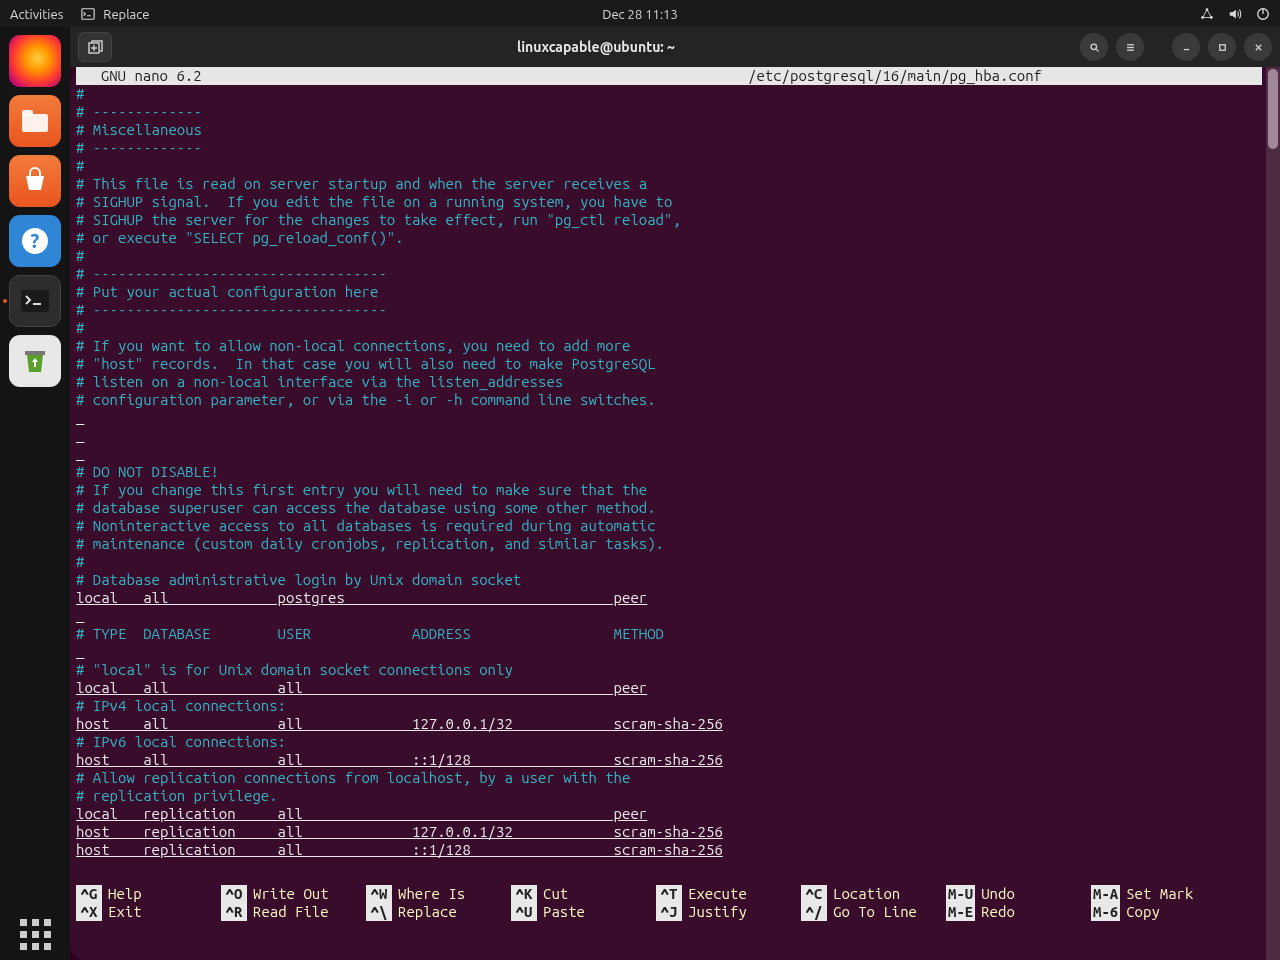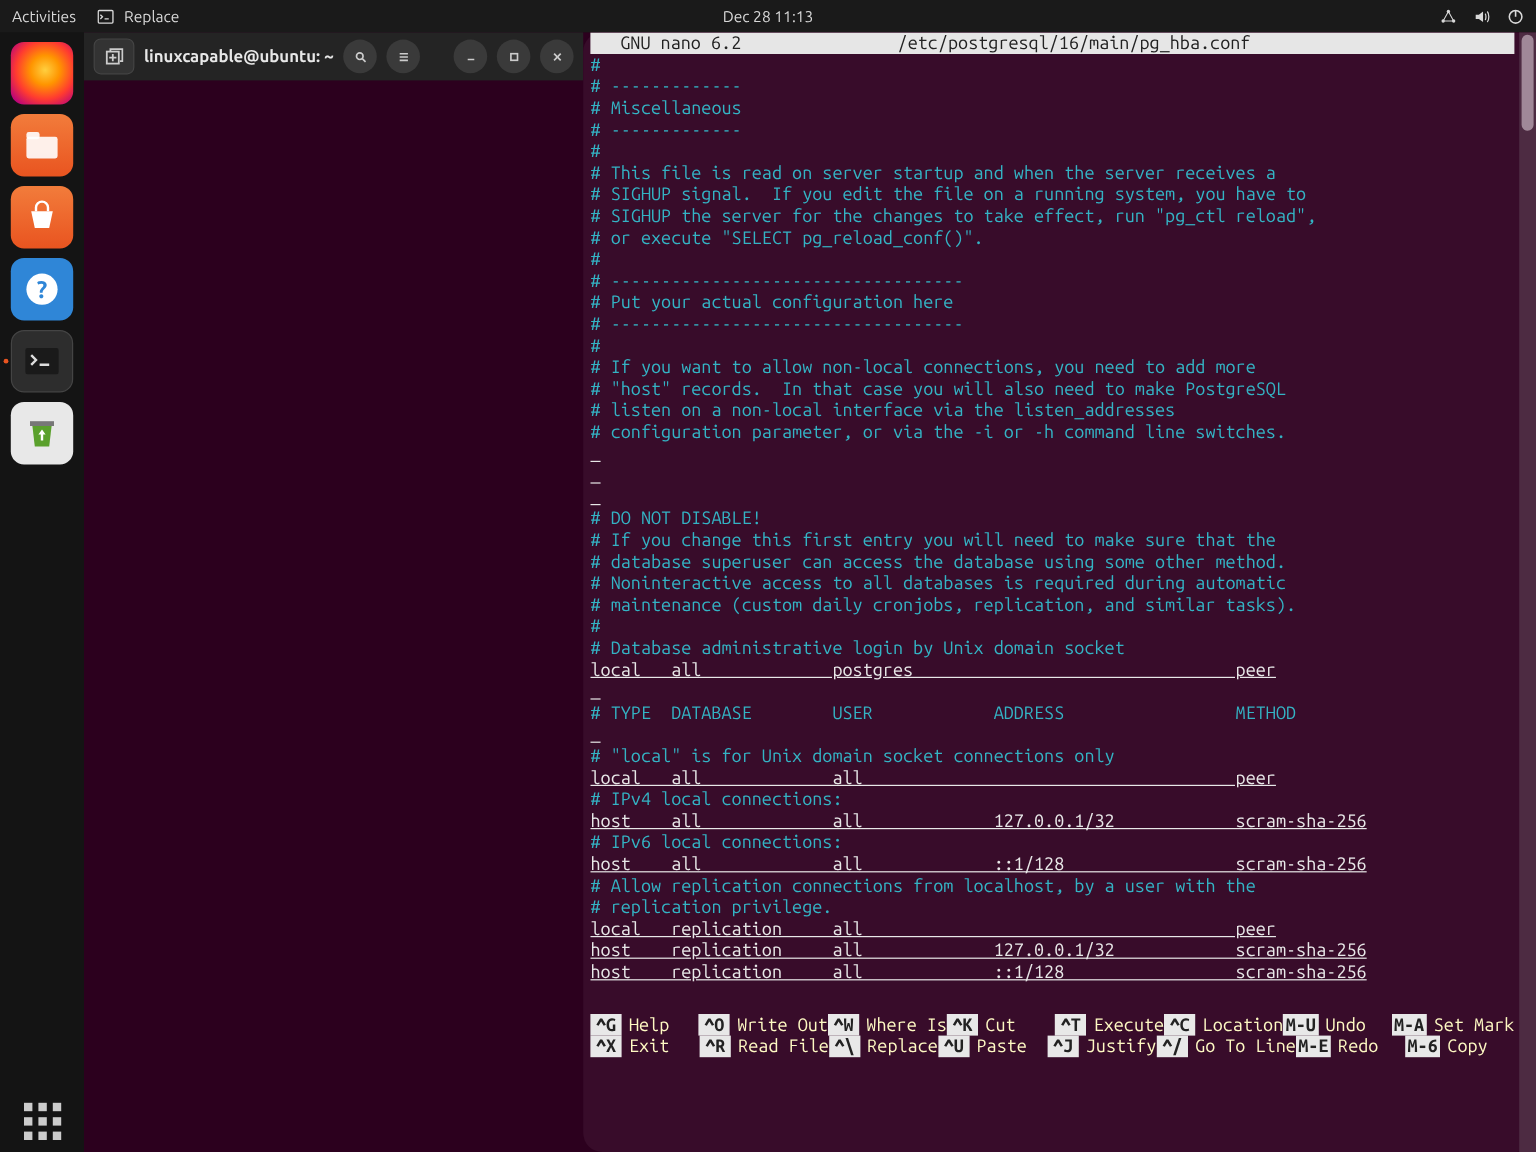--- a/index.html
+++ b/index.html
@@ -20,21 +20,21 @@
   .dock-firefox { background: radial-gradient(circle at 55% 45%, #ffcf3f 0%, #ff9500 30%, #ff3b30 60%, #b5007f 90%); }
   .dock-files { background: linear-gradient(#f27c3b,#e95420); }
   .dock-software { background: linear-gradient(#f27c3b,#e95420); }
   .dock-help { background: #2f86d7; }
   .dock-terminal { background: #2d2d2d; border: 1px solid #444; }
   .dock-trash { background: #e8e8e8; }
   .dock-apps { position: absolute; bottom: 10px; display: grid; grid-template-columns: repeat(3, 7px); grid-template-rows: repeat(3, 7px); gap: 5px; }
   .dock-apps span { background: #ccc; width: 7px; height: 7px; }
   
   
-  .window { position: absolute; left: 70px; top: 27px; right: 0; bottom: 0; background: #2c001e; display: flex; flex-direction: row; }
+  .window { position: absolute; left: 70px; top: 27px; right: 0; bottom: 0; background: #2c001e; display: flex; flex-direction: column; }
   .titlebar { height: 40px; background: #242424; display: flex; align-items: center; padding: 0 8px; gap: 8px; }
   .titlebar .tab-btn { width: 34px; height: 30px; border: 1px solid #444; border-radius: 6px; background: #333; display: flex; align-items: center; justify-content: center; }
   .titlebar .title { flex: 1; text-align: center; color: #e8e8e8; font-size: 14px; font-weight: bold; }
   .win-btn { width: 28px; height: 28px; border-radius: 50%; background: #3a3a3a; display: flex; align-items: center; justify-content: center; color: #ccc; font-size: 12px; }
   .win-btn svg { width: 11px; height: 11px; stroke: #ccc; fill: none; stroke-width: 2; }
 
   
   .term { flex: 1; background: #380c2a; color: #d3d7cf; font-family: "Ubuntu Mono", "DejaVu Sans Mono", monospace; font-size: 15px; line-height: 18px; position: relative; padding: 0; border-radius: 16px; }
   .term-inner { padding: 0 4px 0 6px; white-space: pre; overflow: hidden; position: absolute; top: 0; left: 0; right: 14px; bottom: 0; }
   .nano-title { background: #e6e6e6; color: #222; display: flex; }

